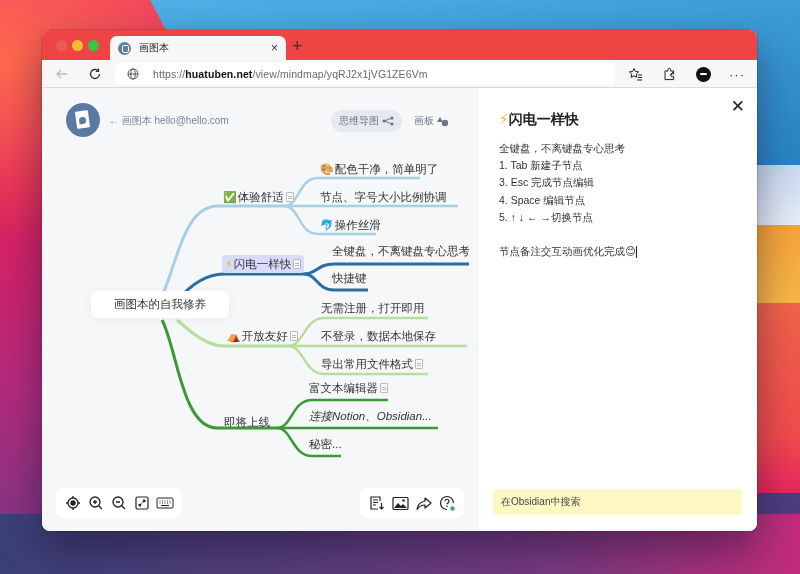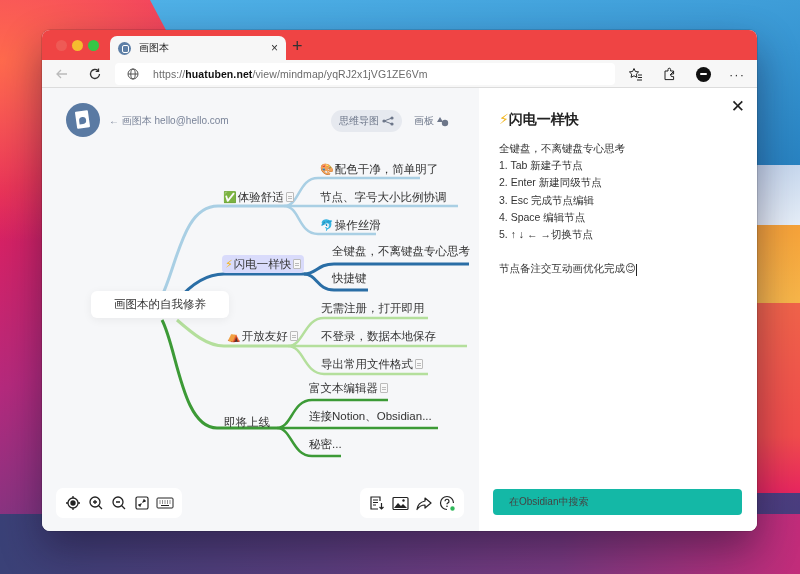--- a/index.html
+++ b/index.html
@@ -95,22 +95,22 @@
     display:flex; align-items:center; justify-content:space-around; padding:0 5px;
   }
   .ic { width:18px; height:18px; display:flex; align-items:center; justify-content:center; cursor:pointer; }
 
   .panel-close { position:absolute; right:12px; top:10px; font-size:17px; color:#222; cursor:pointer; line-height:17px; }
   .panel-title { position:absolute; left:20px; top:23px; font-size:14px; font-weight:bold; color:#222; }
   .panel-body { position:absolute; left:20px; top:52px; font-size:10.5px; color:#333; line-height:17.2px; }
   .panel-body .blank { height:17.2px; }
   .cursor-bar { display:inline-block; width:1px; height:12px; background:#222; vertical-align:middle; }
   .panel-search {
-    position:absolute; left:14px; top:401px; width:249px; height:26px; background:#14b8a6; border-radius:4px;
-    font-size:10px; color:#444; display:flex; align-items:center; padding-left:16px; cursor:text;
+    position:absolute; left:14px; top:401px; width:249px; height:26px; background:#fef9c3; border-radius:4px;
+    font-size:10px; color:#444; display:flex; align-items:center; padding-left:8px; cursor:text;
   }
 </style>
 </head>
 <body>
 
 <div class="bg-blue"></div>
 <div class="bg-stripe-light"></div>
 <div class="bg-stripe-orange"></div>
 <div class="bg-stripe-red"></div>
 <div class="bg-bottom"></div>
@@ -260,21 +260,21 @@
         <span class="note-icon"></span>
       </div>
 
       <div class="node" style="left:182px; top:320px;margin-top:6px;">
         <span>即将上线</span>
       </div>
       <div class="node" style="left:267px; top:292px;">
         <span>富文本编辑器</span>
         <span class="note-icon"></span>
       </div>
-      <div class="node" style="left:267px; top:320px;">
+      <div class="node" style="left:267px; top:320px;font-style:italic;">
         <span>连接Notion、Obsidian...</span>
       </div>
       <div class="node" style="left:267px; top:348px;">
         <span>秘密...</span>
       </div>
 
       <div class="zoom-bar">
         <span class="ic">
           <svg width="16" height="16" viewBox="0 0 16 16">
               <circle cx="8" cy="8" r="5" stroke="#222" stroke-width="1.3" fill="none"></circle>
@@ -339,21 +339,20 @@
     </div>
 
     <div class="panel">
       <div class="panel-close">✕</div>
       <div class="panel-title">
         <span style="color:#f2b51c">⚡</span><span>闪电一样快</span>
       </div>
       <div class="panel-body">
         <div>全键盘，不离键盘专心思考</div>
         <div>1. Tab 新建子节点</div>
-        <div>2. Enter 新建同级节点</div>
         <div>3. Esc 完成节点编辑</div>
         <div>4. Space 编辑节点</div>
         <div>5. ↑ ↓ ← →切换节点</div>
         <div class="blank"></div>
         <div><span>节点备注交互动画优化完成😊</span><span class="cursor-bar"></span></div>
       </div>
       <div class="panel-search">在Obsidian中搜索</div>
     </div>
   </div>
 </div>

